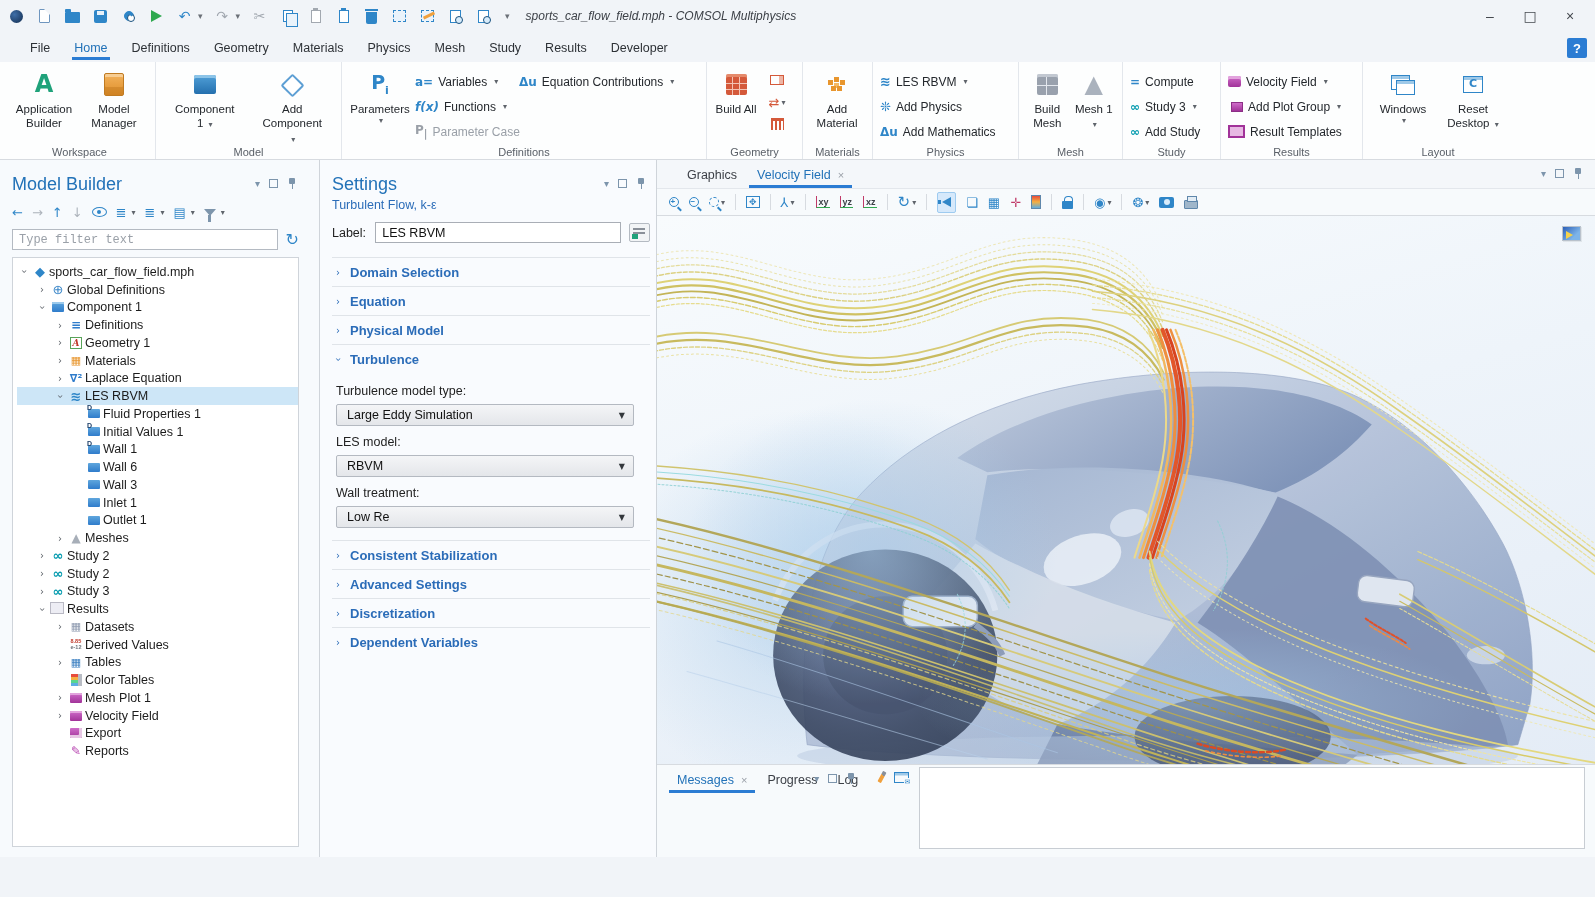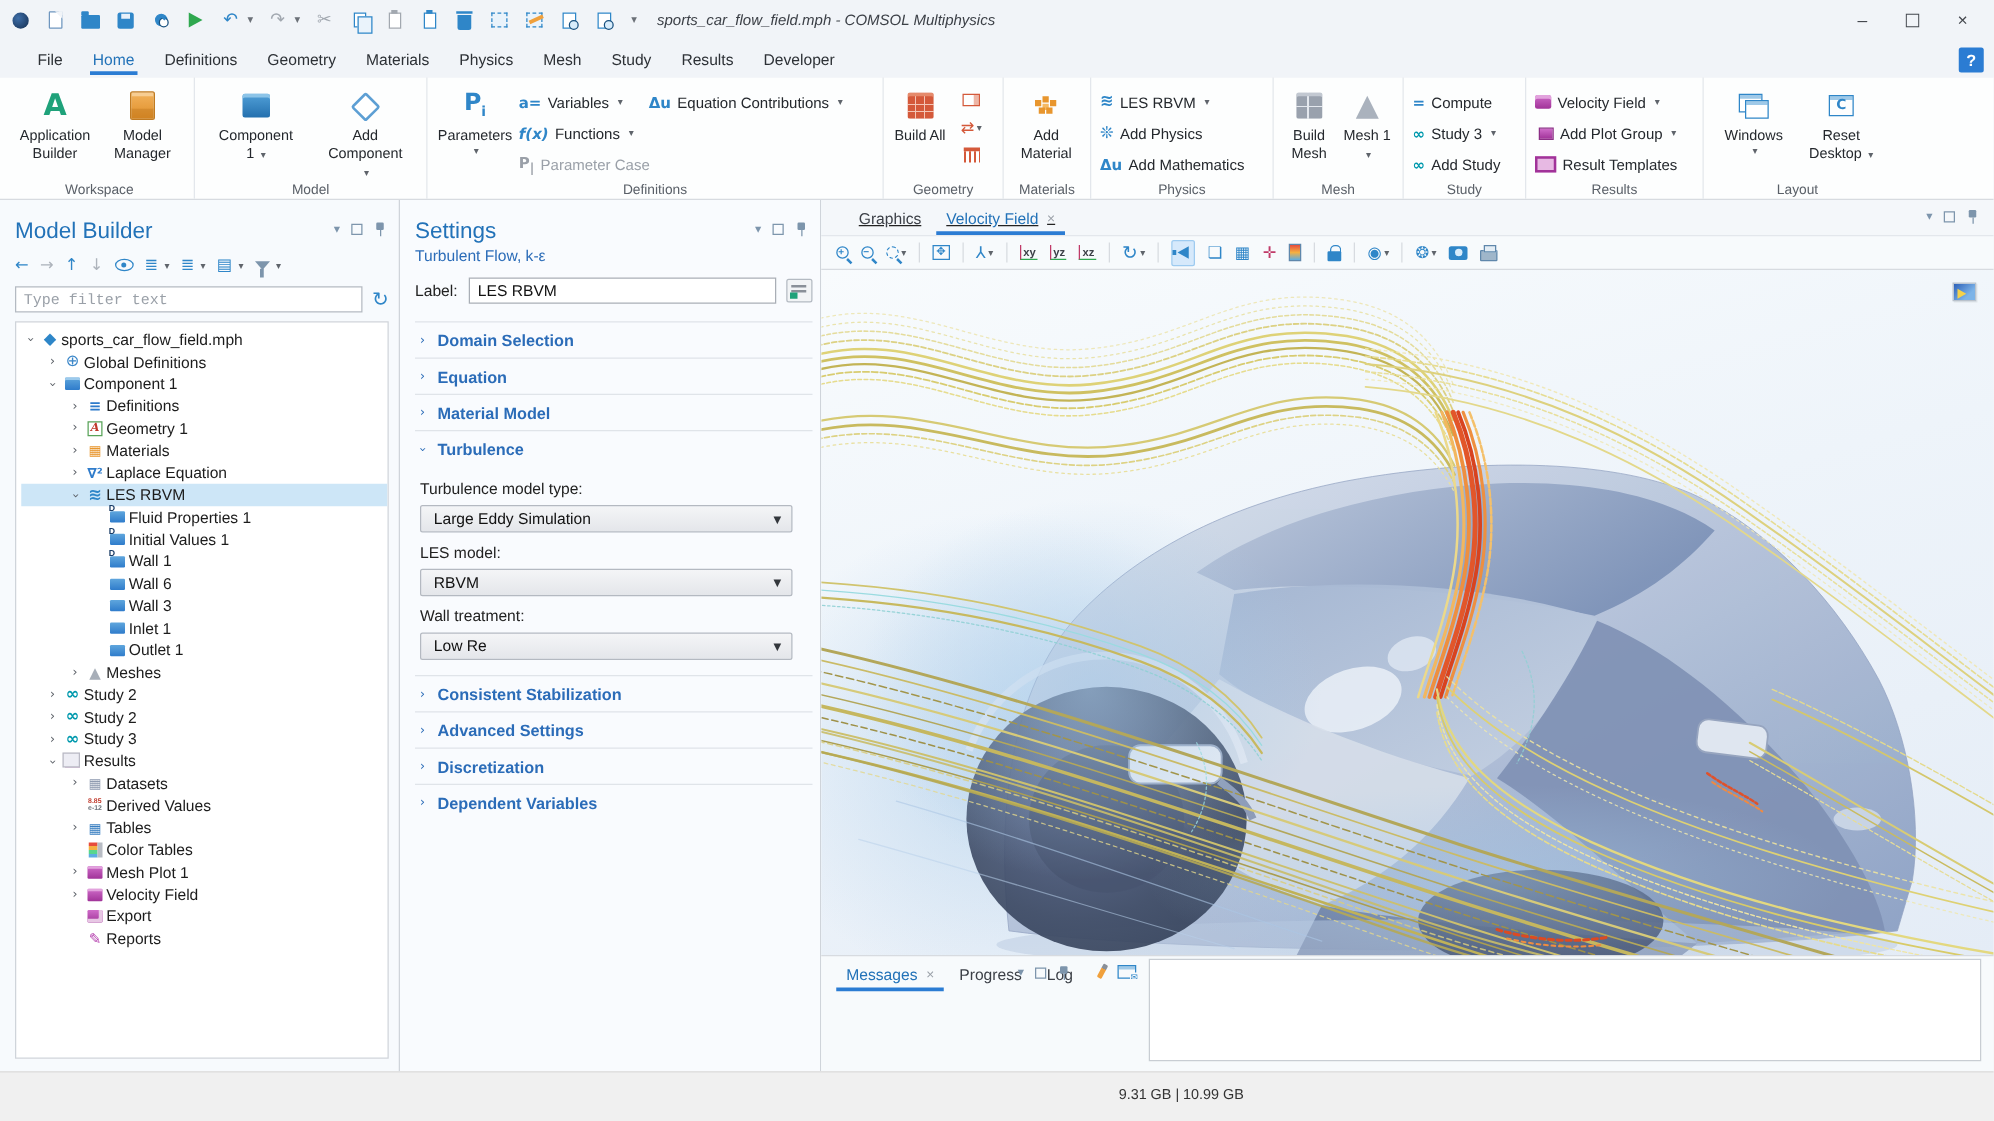--- a/index.html
+++ b/index.html
@@ -83,21 +83,21 @@
   .panel-title { font-size:18px; color:#2272b8; }
   .panel-subtitle { font-size:12.5px; color:#2b6cb8; margin-top:3px; }
   .winicons { display:flex; gap:9px; align-items:center; color:#7d95ac; }
   .winicons .wi { font-size:10px; }
   .wi-float { width:9px; height:9px; border:1.4px solid #7d95ac; display:inline-block; }
   .wi-pin { position:relative; width:10px; height:11px; display:inline-block; }
   .wi-pin::before { content:""; position:absolute; left:2px; top:0; width:6px; height:6px; background:#7d95ac; border-radius:1px; }
   .wi-pin::after { content:""; position:absolute; left:4.5px; top:6px; width:1.6px; height:5px; background:#7d95ac; }
 
   
-  .mbpanel { width:320px; background:#f7fafd; border-right:1px solid #cfd4da; padding:14px 8px 10px 12px; display:flex; flex-direction:column; }
+  .mbpanel { width:320px; background:#f7fafd; border-right:1px solid #cfd4da; padding:14px 20px 10px 12px; display:flex; flex-direction:column; }
   .mbhead { display:flex; align-items:flex-start; }
   .mbhead .winicons { margin-left:auto; margin-top:4px; padding-right:2px; }
   .mbtools { display:flex; align-items:center; gap:9px; margin-top:6px; height:22px; font-size:13px; }
   .mbtools .mi { color:#2f86c8; }
   .mbtools .mi.gray { color:#adb3bb; }
   .mbtools .ddm { font-size:8px; color:#5f646b; margin-left:-4px; }
   .eye { width:15px; height:10px; border:1.6px solid #2f86c8; border-radius:50%; position:relative; display:inline-block; }
   .eye::after { content:""; position:absolute; left:4px; top:2px; width:4px; height:4px; background:#2f86c8; border-radius:50%; }
   .funnel { width:0; height:0; border-left:6px solid transparent; border-right:6px solid transparent; border-top:7px solid #7d95ac; position:relative; display:inline-block; }
   .funnel::after { content:""; position:absolute; left:-1.5px; top:-1px; width:3px; height:7px; background:#7d95ac; }
@@ -149,21 +149,21 @@
   .secthead { display:flex; align-items:center; gap:10px; height:29px; border-top:1px solid #e0e4e9; font-size:13px; color:#2b6cb8; font-weight:bold; padding-left:4px; }
   .secthead .schev { font-size:10px; color:#2b6cb8; font-weight:normal; }
   .secthead .schev.open { transform:rotate(90deg); }
   .sectbody { padding:2px 16px 12px 4px; }
   .flabel { font-size:12.5px; color:#222; margin:9px 0 6px; }
   .selectbox { height:22px; background:linear-gradient(#f4f5f7,#e4e6ea); border:1px solid #b4b9c1; border-radius:2px; display:flex; align-items:center; padding:0 8px 0 10px; font-size:12.5px; color:#111; }
   .selectbox .sarr { margin-left:auto; font-size:8px; color:#33373c; }
 
   
   .gfxcol { flex:1; display:flex; flex-direction:column; background:#f4f7fa; }
-  .gtabs { height:28px; display:flex; align-items:flex-end; padding-left:20px; position:relative; background:#f4f7fa;text-decoration:underline; }
+  .gtabs { height:28px; display:flex; align-items:flex-end; padding-left:20px; position:relative; background:#f4f7fa; }
   .gtab { padding:4px 10px 6px; font-size:12.5px; color:#3c4047; position:relative; display:flex; gap:7px; align-items:center; }
   .gtab.active { color:#2272b8; }
   .gtab.active::after { content:""; position:absolute; left:2px; right:2px; bottom:0; height:3px; background:#2b7cd3; }
   .tclose { color:#9aa0a8; font-size:11px; }
   .gtabs .winicons { position:absolute; right:12px; top:8px; }
   .gtoolbar { height:28px; background:#f7fafc; border-top:1px solid #e3e7ec; border-bottom:1px solid #d7dbe0; display:flex; align-items:center; gap:10px; padding-left:12px; font-size:13px; }
   .gt { color:#2f86c8; display:inline-flex; align-items:center; }
   .gsep { width:1px; height:16px; background:#d7dbe0; }
   .mag { width:10px; height:10px; border:1.8px solid #2f86c8; border-radius:50%; position:relative; display:inline-block; }
   .mag::after { content:""; position:absolute; right:-4px; bottom:-4px; width:5px; height:1.8px; background:#2f86c8; transform:rotate(45deg); }
@@ -718,21 +718,21 @@
         <div class="secthead">
             <span class="schev ifont">›</span>
             <span>Domain Selection</span>
           </div>
         <div class="secthead">
             <span class="schev ifont">›</span>
             <span>Equation</span>
           </div>
         <div class="secthead">
             <span class="schev ifont">›</span>
-            <span>Material Model</span>
+            <span>Physical Model</span>
           </div>
         <div class="secthead">
             <span class="schev open ifont">›</span>
             <span>Turbulence</span>
           </div>
         <div class="sectbody">
           <div class="flabel">Turbulence model type:</div>
           <div class="selectbox">
             <span>Large Eddy Simulation</span>
             <span class="sarr ifont">▼</span>
@@ -1001,16 +1001,13 @@
         </div>
         <div class="msgtools">
           <span class="brush"></span>
           <span class="winmail"></span>
         </div>
         <div class="msgbox"></div>
       </div>
     </div>
   </div>
 
-  <div class="statusbar">
-    <span class="memtext">9.31 GB | 10.99 GB</span>
-  </div>
 </div>
 
 </body></html>

